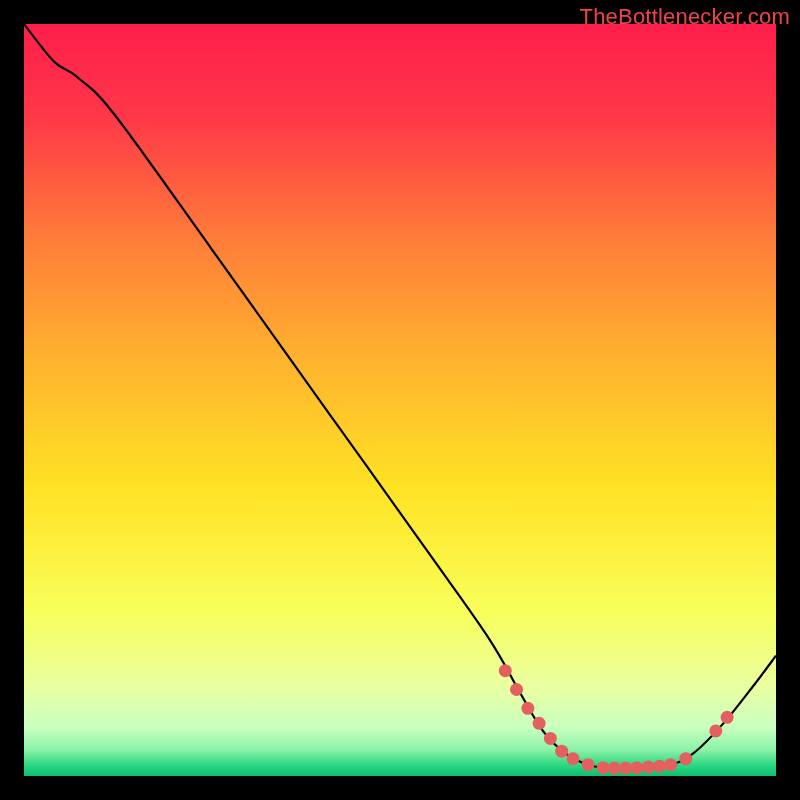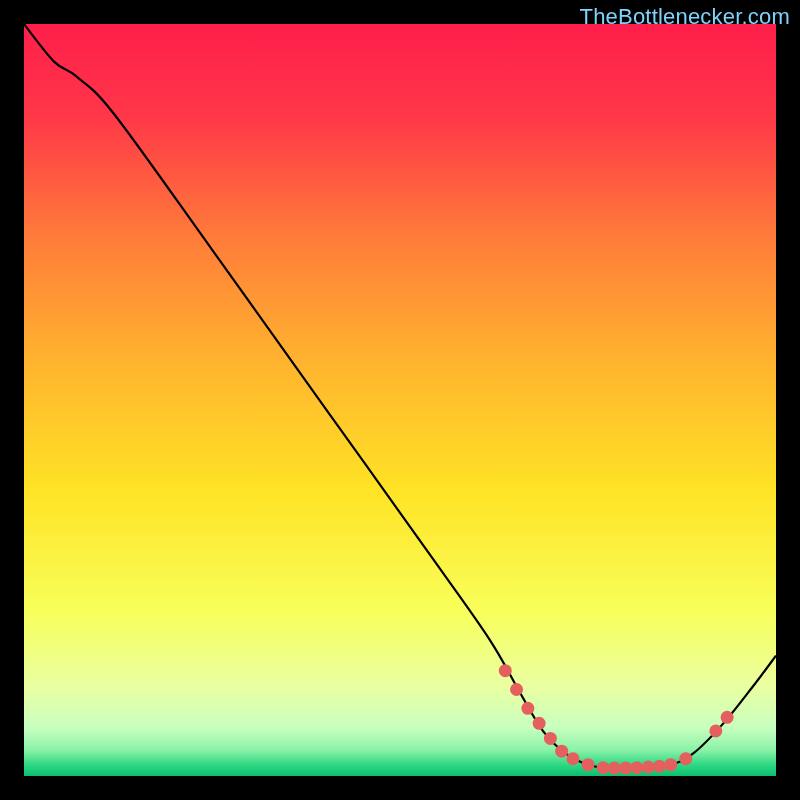--- a/index.html
+++ b/index.html
@@ -14,21 +14,21 @@
 }
 .wrap {
   position: absolute;
   width: 800px;
   height: 800px;
 }
 .watermark {
   position: absolute;
   top: 4px;
   right: 10px;
-  color: #7dd3fc;
+  color: #ef4444;
   font-size: 22px;
   font-weight: 500;
   letter-spacing: 0.2px;
 }
 .plot {
   position: absolute;
   left: 24px;
   top: 24px;
   width: 752px;
   height: 752px;

